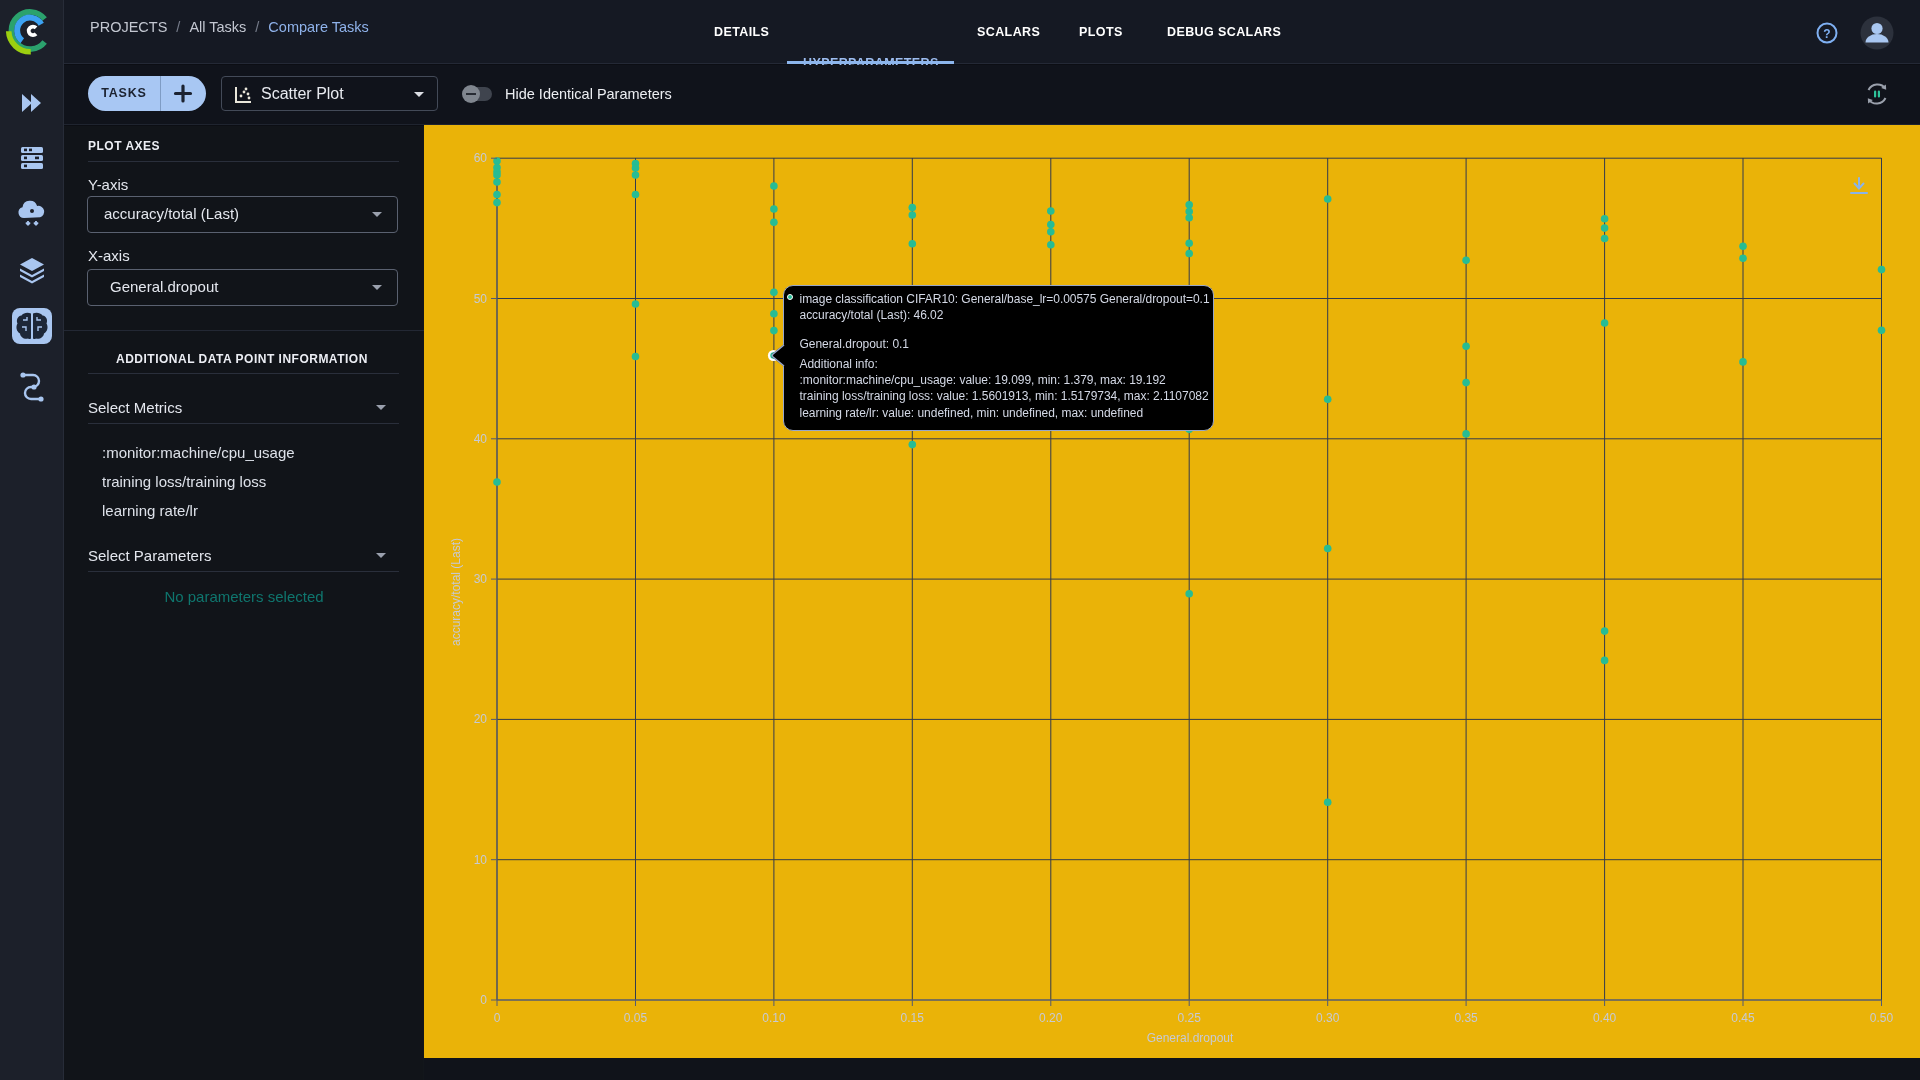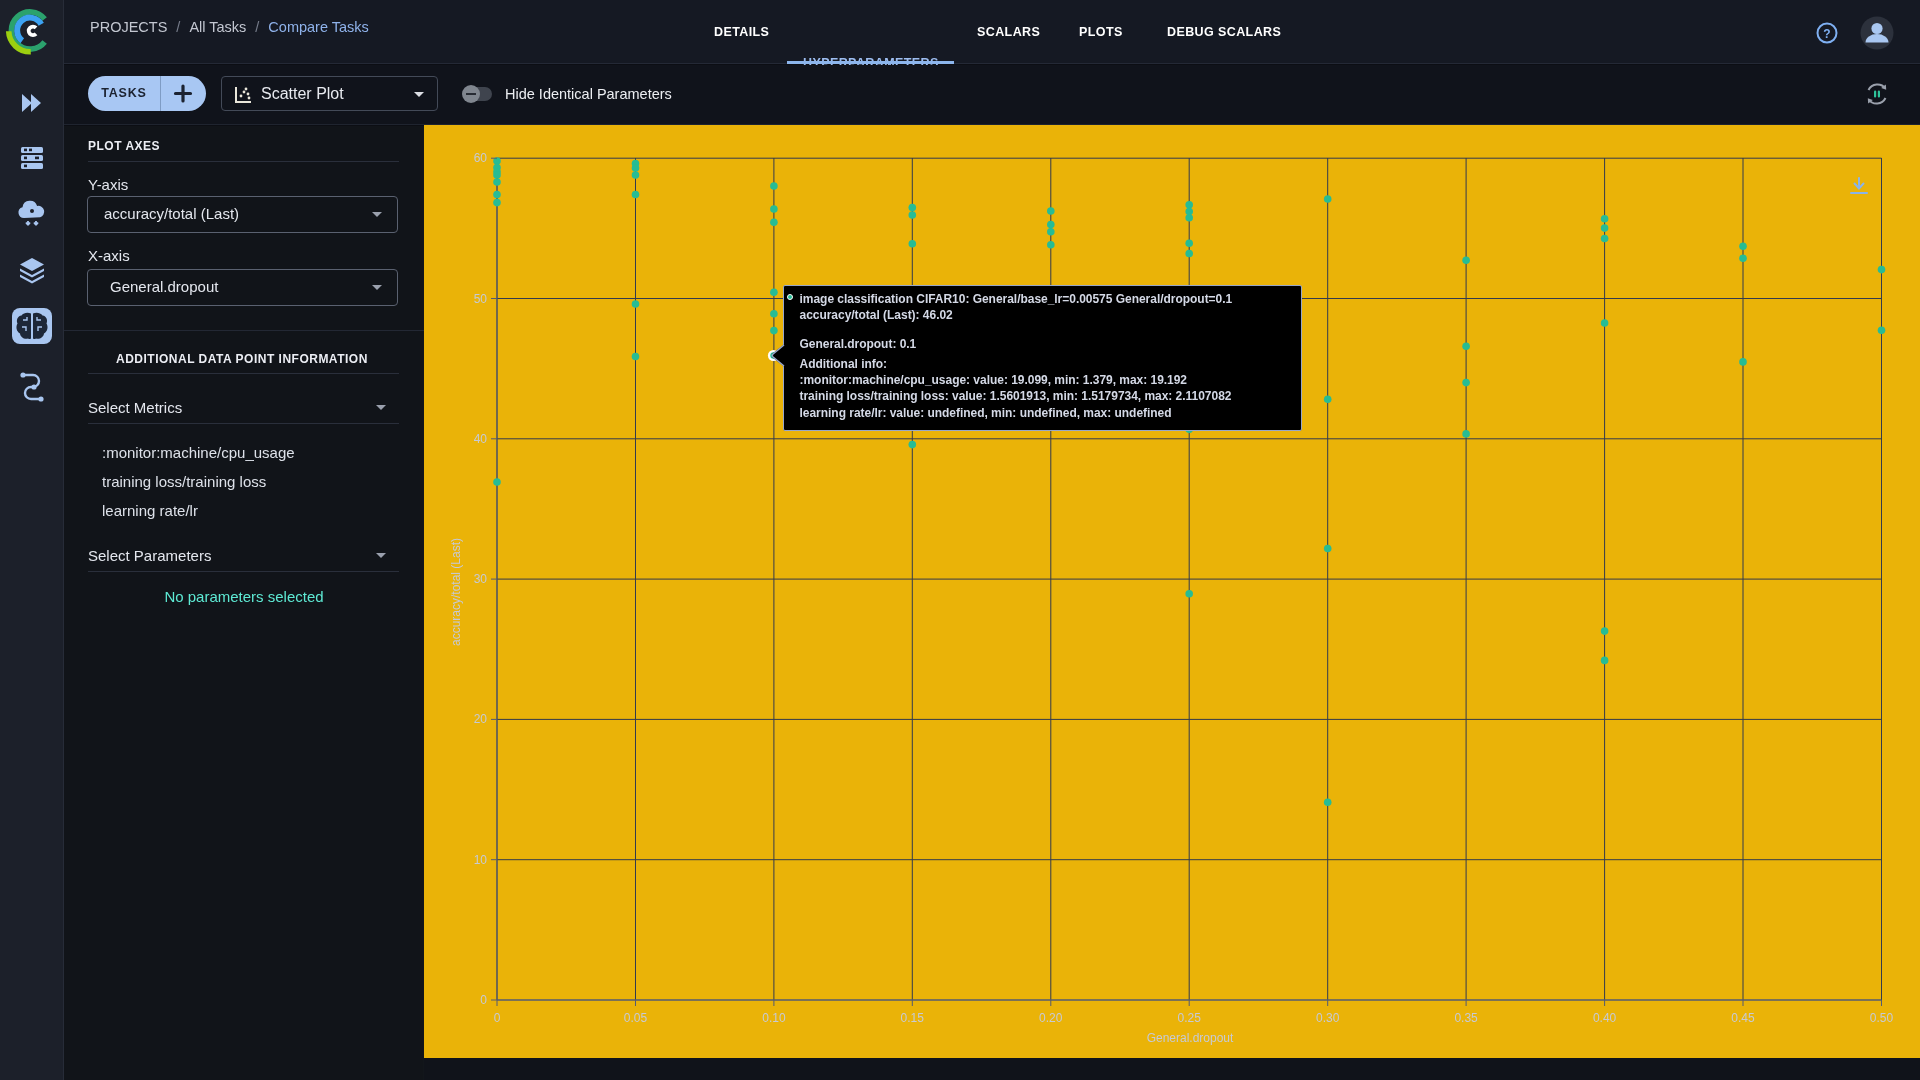--- a/index.html
+++ b/index.html
@@ -36,25 +36,25 @@
 
 .sect { position:absolute; font-size:12px; font-weight:bold; letter-spacing:.5px; color:#eceef4; }
 .hr { position:absolute; height:1px; background:#2a2f3b; }
 .label15 { position:absolute; font-size:15px; color:#e4e7ee; }
 .selbox { position:absolute; left:87px; width:311px; border:1px solid #5a6170; border-radius:4px; }
 .selbox .txt { position:absolute; top:8px; font-size:15px; color:#e4e7ee; }
 .selbox .caret { position:absolute; right:15px; top:15px; }
 .pseudosel { position:absolute; left:88px; width:310px; font-size:15px; color:#e4e7ee; }
 .pseudosel .caret { position:absolute; right:12px; top:6px; }
 .mitem { position:absolute; left:96px; font-size:15px; color:#dde1e9;margin-left:6px; }
-#noparam { position:absolute; left:64px; top:588px; width:360px; text-align:center; font-size:15px; color:#5eead4; }
+#noparam { position:absolute; left:64px; top:588px; width:360px; text-align:center; font-size:15px; color:#0f766e; }
 
 .plotsvg { position:absolute; left:0; top:0; }
 .tick { font-family:"Liberation Sans", sans-serif; font-size:12px; fill:#c6cad6; }
-#tooltip { position:absolute; left:783px; top:285px; width:519px; height:146px; background:#000; border:1.5px solid #98a6c8; border-radius:2px; z-index:5;font-weight:bold; }
+#tooltip { position:absolute; left:783px; top:285px; width:431px; height:146px; background:#000; border:1.5px solid #98a6c8; border-radius:10px; z-index:5; }
 #tooltip .tl { position:absolute; left:15.5px; font-size:12px; letter-spacing:-0.03px; color:#d4d9e6; white-space:nowrap; }
 #ttail { position:absolute; left:768px; top:344px; z-index:6; }
 #ttmark { position:absolute; left:787px; top:293.5px; width:6px; height:6px; border-radius:50%; background:#27bc94; border:1.8px solid #fff; z-index:7; }
 </style>
 </head>
 <body>
 <div id="plot">
 <svg class="plotsvg" width="1496" height="955" viewBox="0 0 1496 955">
 <line x1="73.0" y1="33" x2="73.0" y2="875" stroke="#333a4d" stroke-width="1"></line>
 <line x1="211.5" y1="33" x2="211.5" y2="875" stroke="#333a4d" stroke-width="1"></line>

